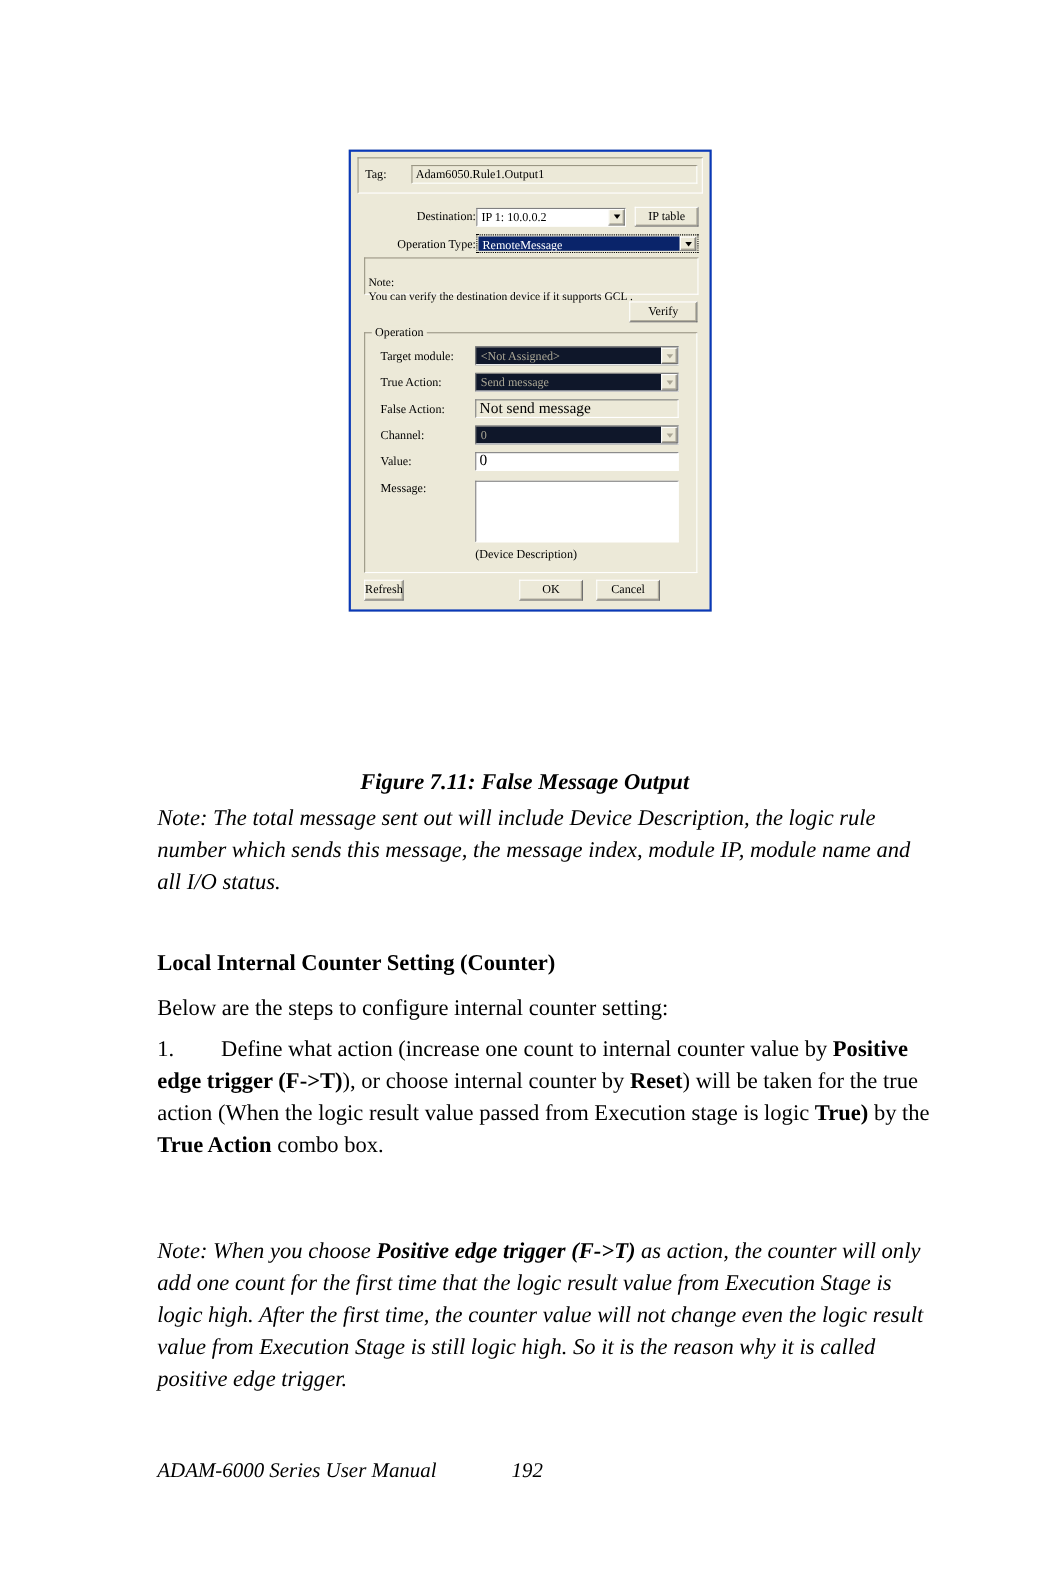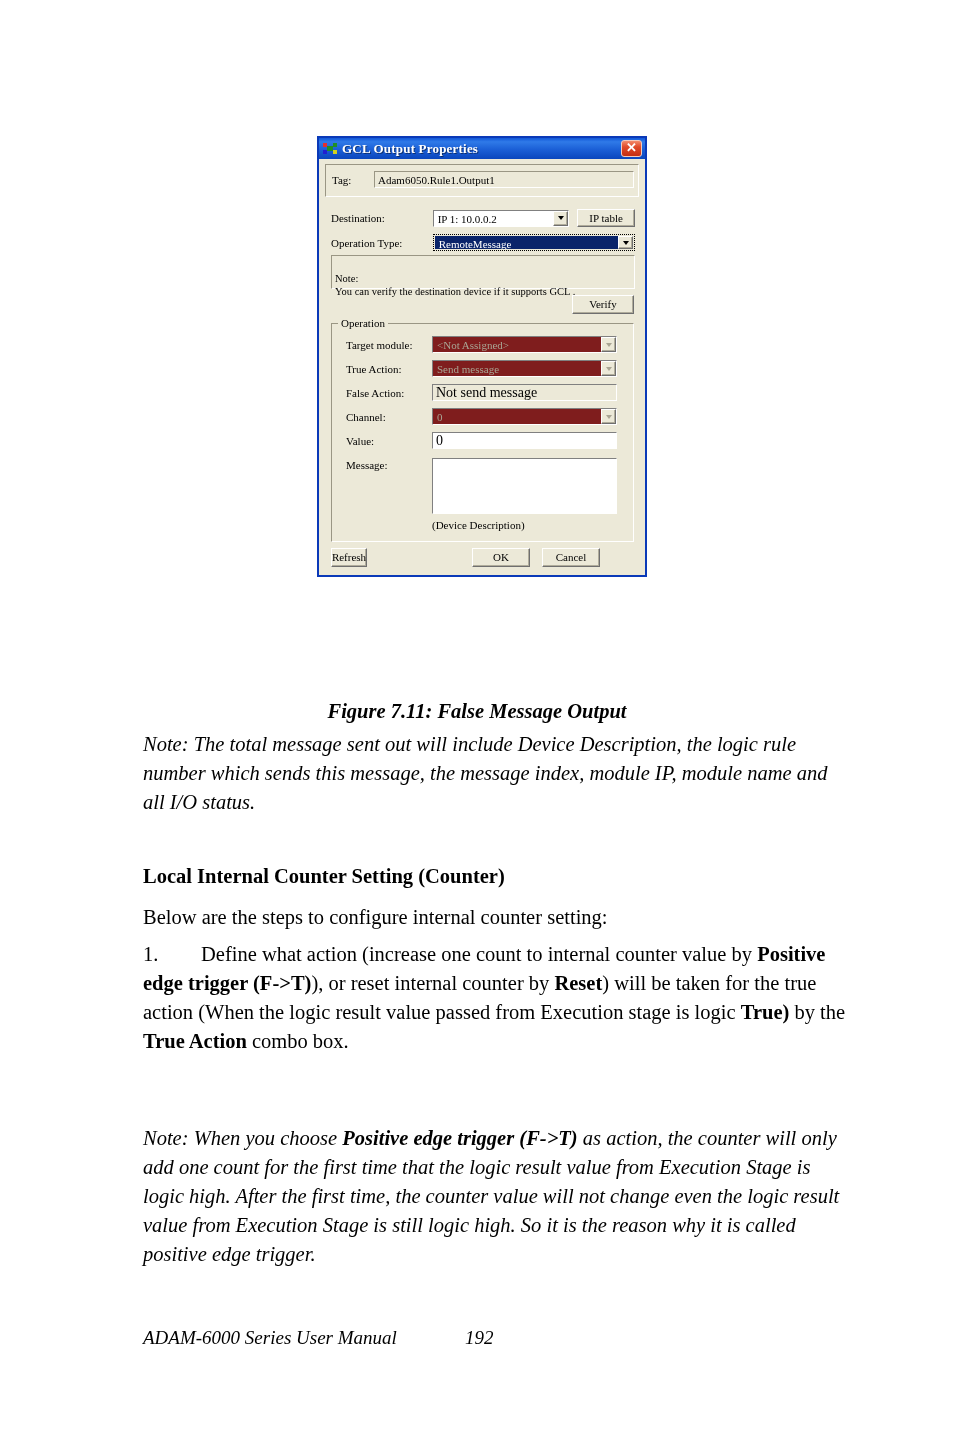--- a/index.html
+++ b/index.html
@@ -147,21 +147,21 @@
     border-color: #9a9684 #ffffff #ffffff #9a9684;
     box-sizing: border-box;
     font-size: 11px;
     padding: 1px 0 0 3px;
     line-height: 14px;
     white-space: nowrap;
     overflow: hidden;
   }
 
   .group-top { padding: 4px 4px 0 6px; }
-  .group-top .row .lbl { width: 102px; }
+  .group-top .row .lbl { width: 102px; text-align: right; }
   .combo {
     height: 17px;
     display: flex;
     box-sizing: border-box;
     border: 1px solid;
     border-color: #808080 #ffffff #ffffff #808080;
     background: #ffffff;
   }
   .combo .txt {
     flex: 1;
@@ -173,21 +173,21 @@
   }
   .combo.selected {
     border: 1px dotted #000;
     background: #ece9d8;
     padding: 1px;
   }
   .combo.selected .txt {
     background: #0a246a;
     color: #ffffff;
   }
-  .combo.disabled { background: #7f1d1d; }
+  .combo.disabled { background: #0f172a; }
   .combo.disabled .txt { color: #a9a594; }
 
   .iptable-btn { width: 58px; height: 18px; margin-left: 8px; }
 
   .noteblock {
     margin: 2px 4px 0 6px;
     height: 30px;
     border: 1px solid;
     border-color: #9a9684 #ffffff #ffffff #9a9684;
     background: #ece9d8;
@@ -301,31 +301,20 @@
     left: 322px;
     top: 0;
   }
 </style>
 </head>
 <body>
 
 <div class="figure-wrap">
   <div class="dialog">
 
-    <div class="titlebar">
-      <span class="title-icon">
-        <i class="ti-a"></i>
-          <i class="ti-b"></i>
-          <i class="ti-c"></i>
-          <i class="ti-d"></i>
-          <i class="ti-e"></i>
-      </span>
-      <span class="titletext">GCL Output Properties</span>
-      <span class="closebtn">✕</span>
-    </div>
 
     <div class="dlg-body">
 
       <div class="panel-sunken" style="padding:0 0 6px 0;">
         <div class="tagrow">
           <span class="lbl">Tag:</span>
           <span class="tagfield">Adam6050.Rule1.Output1</span>
         </div>
       </div>
 
@@ -424,21 +413,21 @@
 <div class="fig-caption">Figure 7.11: False Message Output</div>
 
 <div class="doc note-1">Note: The total message sent out will include Device Description, the logic rule number which sends this message, the message index, module IP, module name and all I/O status.</div>
 
 <div class="doc heading">Local Internal Counter Setting (Counter)</div>
 
 <div class="doc intro">Below are the steps to configure internal counter setting:</div>
 
 <div class="doc listitem">
   <span class="num">1.</span>
-  <span class="txt"><span>Define what action (increase one count to internal counter value by </span><b>Positive edge trigger (F-&gt;T)</b><span>), or reset internal counter by </span><b>Reset</b><span>) will be taken for the true action (When the logic result value passed from Execution stage is logic </span><b>True)</b><span> by the </span><b>True Action</b><span> combo box.</span></span>
+  <span class="txt"><span>Define what action (increase one count to internal counter value by </span><b>Positive edge trigger (F-&gt;T)</b><span>), or choose internal counter by </span><b>Reset</b><span>) will be taken for the true action (When the logic result value passed from Execution stage is logic </span><b>True)</b><span> by the </span><b>True Action</b><span> combo box.</span></span>
 </div>
 
 <div class="doc note-2"><span>Note: When you choose </span><b>Positive edge trigger (F-&gt;T)</b><span> as action, the counter will only add one count for the first time that the logic result value from Execution Stage is logic high. After the first time, the counter value will not change even the logic result value from Execution Stage is still logic high. So it is the reason why it is called positive edge trigger.</span></div>
 
 <div class="pagefooter">
   <span>ADAM-6000 Series User Manual</span>
   <span class="pgnum">192</span>
 </div>
 
 </body></html>

